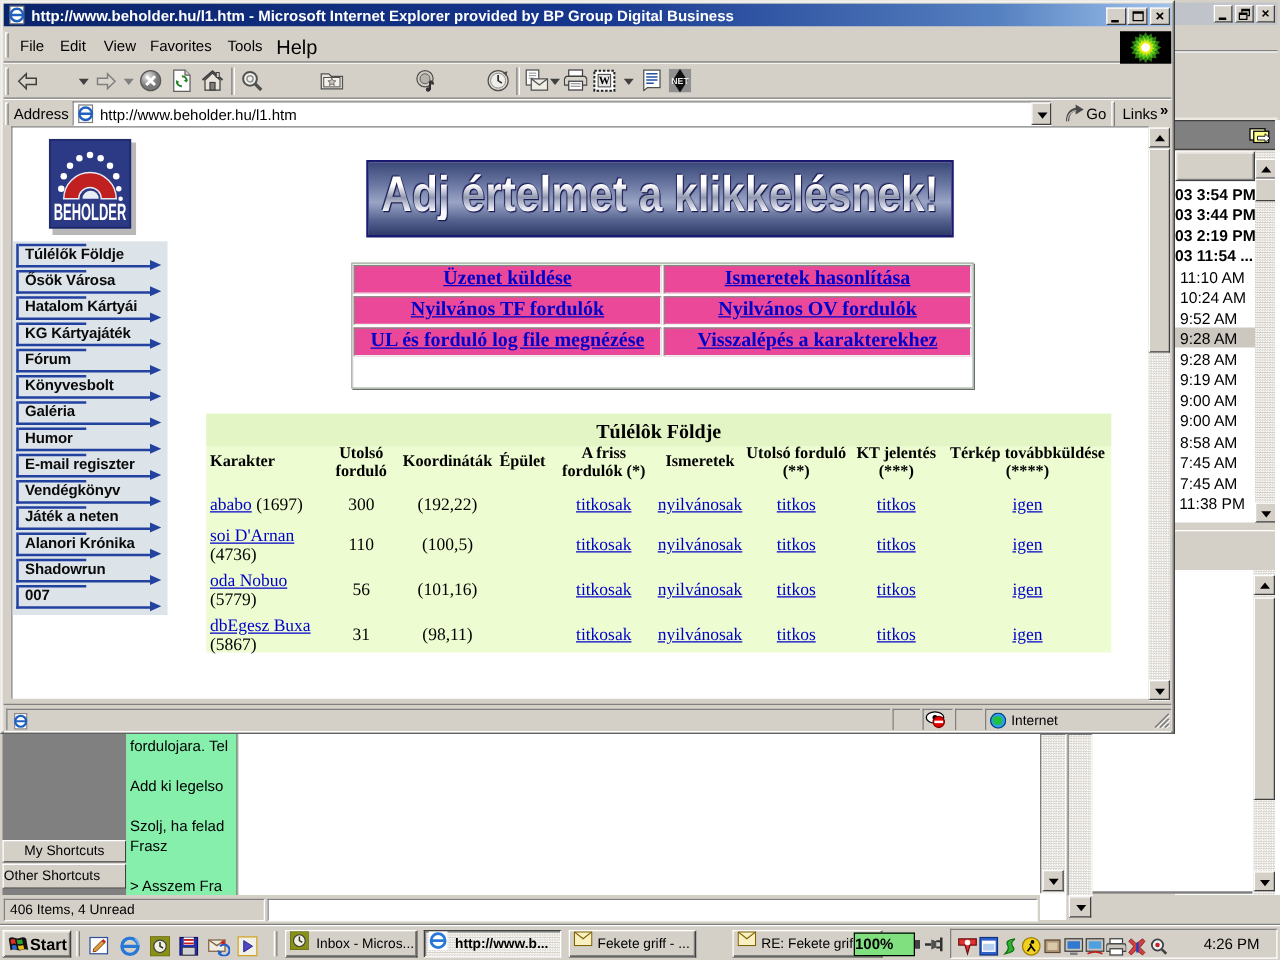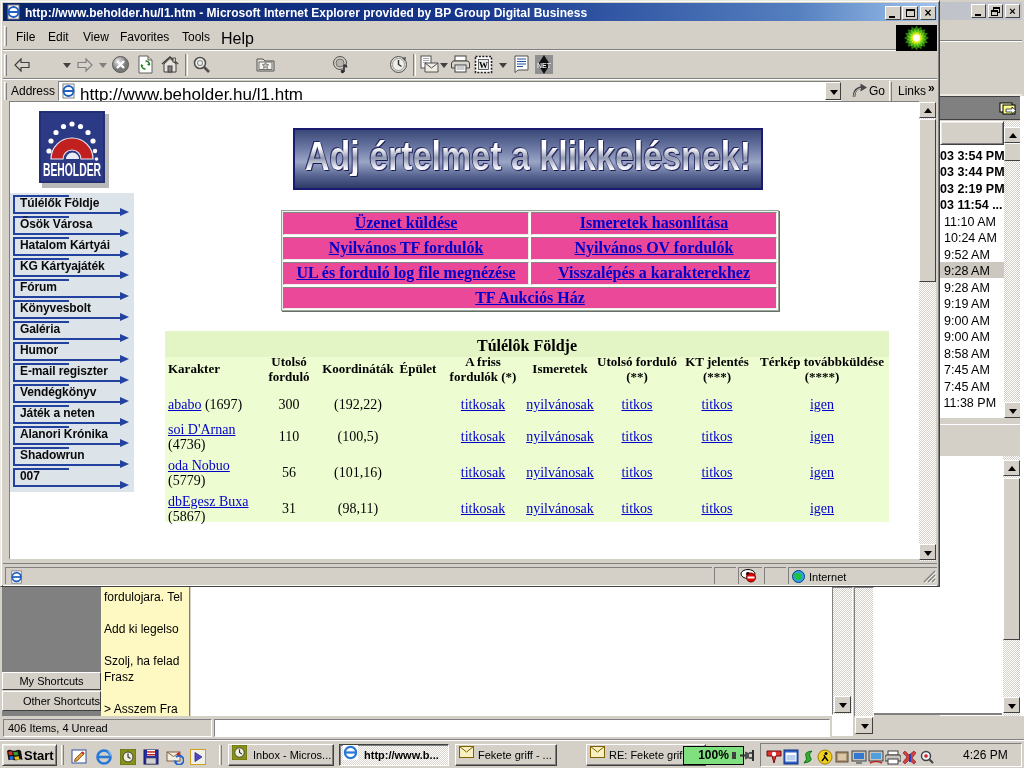--- a/index.html
+++ b/index.html
@@ -94,24 +94,24 @@
       <div class="arr-u abs" style="left:4px;top:5px;"></div>
     </div>
   <div class="abs btn" style="left:1003px;top:478px;width:17px;height:162px;"></div>
   <div class="abs btn" style="left:1003px;top:697px;width:17px;height:16px;">
       <div class="arr-d abs" style="left:4px;top:6px;"></div>
     </div>
   <div class="abs" style="left:1020px;top:96px;width:4px;height:620px;background:#fff;"></div>
 
   <div class="abs" style="left:2px;top:587px;width:99px;height:85px;background:#808080;"></div>
   <div class="abs btn" style="left:2px;top:672px;width:99px;height:18px;font-size:11px;text-align:center;line-height:16px;color:#000;">My Shortcuts</div>
-  <div class="abs btn" style="left:2px;top:691px;width:99px;height:20px;font-size:11px;text-align:right;line-height:18px;color:#000;">Other Shortcuts</div>
+  <div class="abs btn" style="left:2px;top:691px;width:99px;height:20px;font-size:11px;text-align:left;line-height:18px;color:#000;">Other Shortcuts</div>
   <div class="abs" style="left:2px;top:711px;width:99px;height:5px;background:#808080;"></div>
 
-  <div class="abs" style="left:101px;top:587px;width:89px;height:129px;background:#fef9c3;border-right:1px solid #808080;font-size:12px;color:#000;overflow:hidden;">
+  <div class="abs" style="left:101px;top:587px;width:89px;height:129px;background:#86efac;border-right:1px solid #808080;font-size:12px;color:#000;overflow:hidden;">
     <div class="abs" style="left:3px;top:3px;white-space:nowrap;">fordulojara. Tel</div>
     <div class="abs" style="left:3px;top:35px;white-space:nowrap;">Add ki legelso</div>
     <div class="abs" style="left:3px;top:67px;white-space:nowrap;">Szolj, ha felad</div>
     <div class="abs" style="left:3px;top:83px;white-space:nowrap;">Frasz</div>
     <div class="abs" style="left:3px;top:115px;white-space:nowrap;">&gt; Asszem Fra</div>
   </div>
 
   <div class="abs" style="left:191px;top:587px;width:641px;height:129px;background:#fff;"></div>
 
   <div class="abs track sunk" style="left:832px;top:587px;width:21px;height:128px;"></div>
@@ -261,21 +261,21 @@
 
   <div class="abs" style="left:2px;top:79px;width:934px;height:22px;">
     <div class="abs" style="left:1px;top:2px;width:3px;height:18px;border-left:1px solid #fff;border-top:1px solid #fff;border-right:1px solid #808080;"></div>
     <span class="abs" style="left:8px;top:4px;font-size:12px;color:#000;">Address</span>
     <div class="abs sunk" style="left:55px;top:1px;width:783px;height:20px;background:#fff;">
       <svg class="abs" style="left:2px;top:1px" width="16" height="16" viewBox="0 0 16 16">
         <rect x="2" y="1" width="11" height="14" fill="#fff" stroke="#808080"></rect>
         <circle cx="7.5" cy="8" r="5" fill="none" stroke="#2060c0" stroke-width="2"></circle>
         <path d="M2.5 8 h10" stroke="#2060c0" stroke-width="2"></path>
       </svg>
-      <span class="abs" style="left:21px;top:3px;font-size:17px;">http://www.beholder.hu/l1.htm</span>
+      <span class="abs" style="left:21px;top:3px;font-size:12px;">http://www.beholder.hu/l1.htm</span>
     </div>
     <div class="abs btn" style="left:822px;top:2px;width:16px;height:18px;">
         <div class="arr-d abs" style="left:4px;top:7px;"></div>
       </div>
     <svg class="abs" style="left:848px;top:3px" width="17" height="17" viewBox="0 0 17 17">
         <path d="M3 14 C3 7 7 4.5 11 4.5" fill="none" stroke="#484848" stroke-width="2.6"></path>
         <path d="M9.5 0.5 L16 4.5 L9.5 8.5 Z" fill="#484848"></path>
         <path d="M3 14 C3 8 7 5.5 10 5.5" fill="none" stroke="#c8c4bc" stroke-width="1"></path>
       </svg>
     <span class="abs" style="left:866px;top:4px;font-size:12px;">Go</span>
@@ -415,21 +415,20 @@
     </div>
 
     <div class="abs" style="left:271px;top:108px;width:498px;height:101px;font:bold 16px 'Liberation Serif';" id="ltable">
       <div class="abs" style="left:0;top:0;width:498px;height:101px;border:1px solid #9aa49a;box-shadow:inset 1px 1px 0 #e8f0e8, 1px 1px 0 #667066;"></div>
       <div class="abs lcell" style="left:2px;top:2px;width:246px;height:23px;"><a>Üzenet küldése</a></div>
       <div class="abs lcell" style="left:250px;top:2px;width:246px;height:23px;"><a>Ismeretek hasonlítása</a></div>
       <div class="abs lcell" style="left:2px;top:27px;width:246px;height:23px;"><a>Nyilvános TF fordulók</a></div>
       <div class="abs lcell" style="left:250px;top:27px;width:246px;height:23px;"><a>Nyilvános OV fordulók</a></div>
       <div class="abs lcell" style="left:2px;top:52px;width:246px;height:23px;"><a>UL és forduló log file megnézése</a></div>
       <div class="abs lcell" style="left:250px;top:52px;width:246px;height:23px;"><a>Visszalépés a karakterekhez</a></div>
-      <div class="abs lcell" style="left:2px;top:77px;width:494px;height:22px;"><a>TF Aukciós Ház</a></div>
     </div>
 
     <div class="abs" style="left:155px;top:229px;width:724px;height:191px;background:#eefcd2;font-family:'Liberation Serif';color:#000;" id="dtable">
       <div class="abs" style="left:0;top:0;width:724px;height:26px;background:#e4f5c5;"></div>
       <div class="abs" style="left:0;top:0;width:724px;text-align:center;font:bold 16px 'Liberation Serif';padding-top:6px;">Túlélôk Földje</div>
       <div id="dhead" style="font:bold 13px 'Liberation Serif';">
         <div class="abs" style="left:3px;top:30px;white-space:nowrap;">Karakter</div>
         <div class="abs" style="left:124px;top:23px;white-space:nowrap;transform:translateX(-50%);">Utolsó</div>
         <div class="abs" style="left:124px;top:38px;white-space:nowrap;transform:translateX(-50%);">forduló</div>
         <div class="abs" style="left:193px;top:30px;white-space:nowrap;transform:translateX(-50%);">Koordináták</div>
@@ -593,21 +592,21 @@
       </svg>
     <span class="tx" style="left:22px;">Fekete griff - ...</span>
   </div>
   <div class="tkb" style="left:562px;width:120px;margin-left:24px;">
     <svg width="15" height="12" viewBox="0 0 15 12">
         <rect x="0.5" y="0.5" width="14" height="11" fill="#f8f0c0" stroke="#806000"></rect>
         <path d="M0.5 0.5 l7 5.5 7 -5.5" fill="none" stroke="#806000"></path>
       </svg>
     <span class="tx" style="left:22px;">RE: Fekete grif...</span>
   </div>
-  <div class="abs" style="left:683px;top:5px;width:61px;height:19px;background:#80e080;border:1px solid #000;font:bold 12px 'Liberation Sans';text-align:center;line-height:17px;">100%</div>
+  <div class="abs" style="left:683px;top:5px;width:49px;height:19px;background:#80e080;border:1px solid #000;font:bold 12px 'Liberation Sans';line-height:17px;">100%</div>
   <div class="abs" style="left:732px;top:11px;width:4px;height:7px;background:#404040;"></div>
   <svg class="abs" style="left:738px;top:6px" width="20" height="17" viewBox="0 0 20 17">
       <path d="M2 8.5 h5" stroke="#303030" stroke-width="2"></path>
       <path d="M7 4.5 v8 l4 -1.5 v-5 z" fill="#505050"></path>
       <path d="M11 6 h4 M11 11 h4" stroke="#303030" stroke-width="1.6"></path>
       <path d="M15 3 v11" stroke="#303030" stroke-width="2"></path>
     </svg>
   <div class="abs" style="left:760px;top:2px;width:262px;height:24px;border-top:1px solid #808080;border-left:1px solid #808080;border-right:1px solid #fff;border-bottom:1px solid #fff;"></div>
   <svg class="ti" style="left:766px" width="16" height="16" viewBox="0 0 16 16">
       <path d="M1 2 h14 v5 h-5 l-2 7 -2 -7 h-5 z" fill="#e03030" stroke="#701010"></path>

